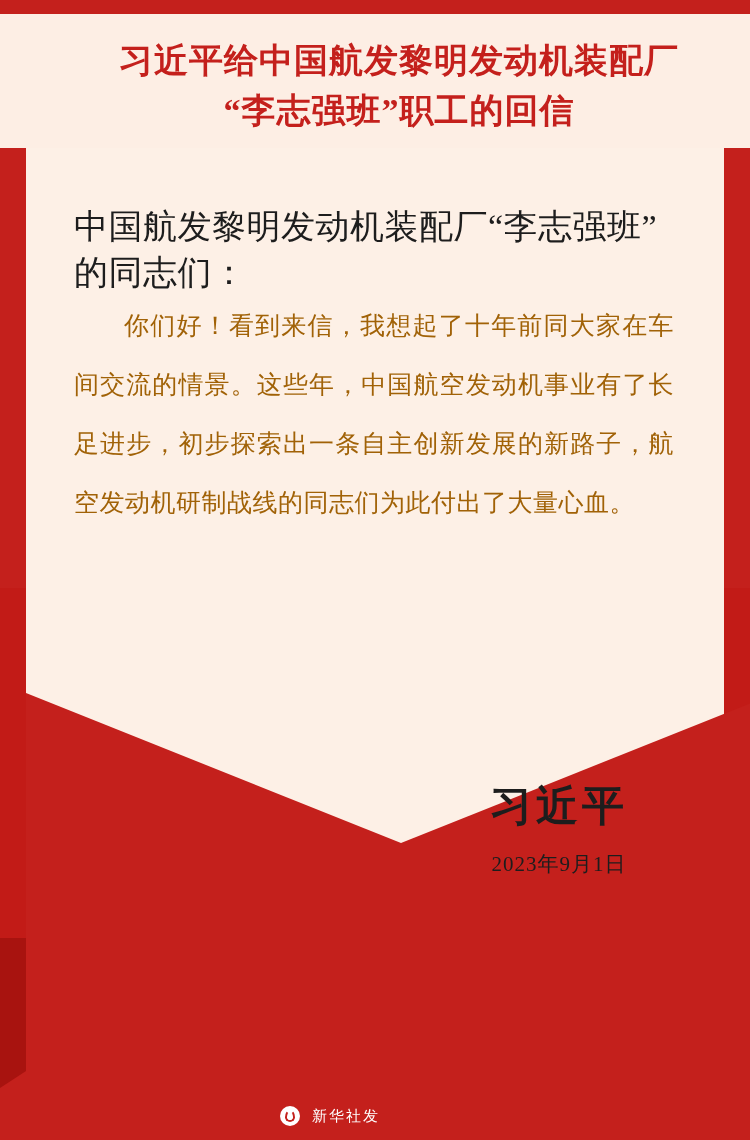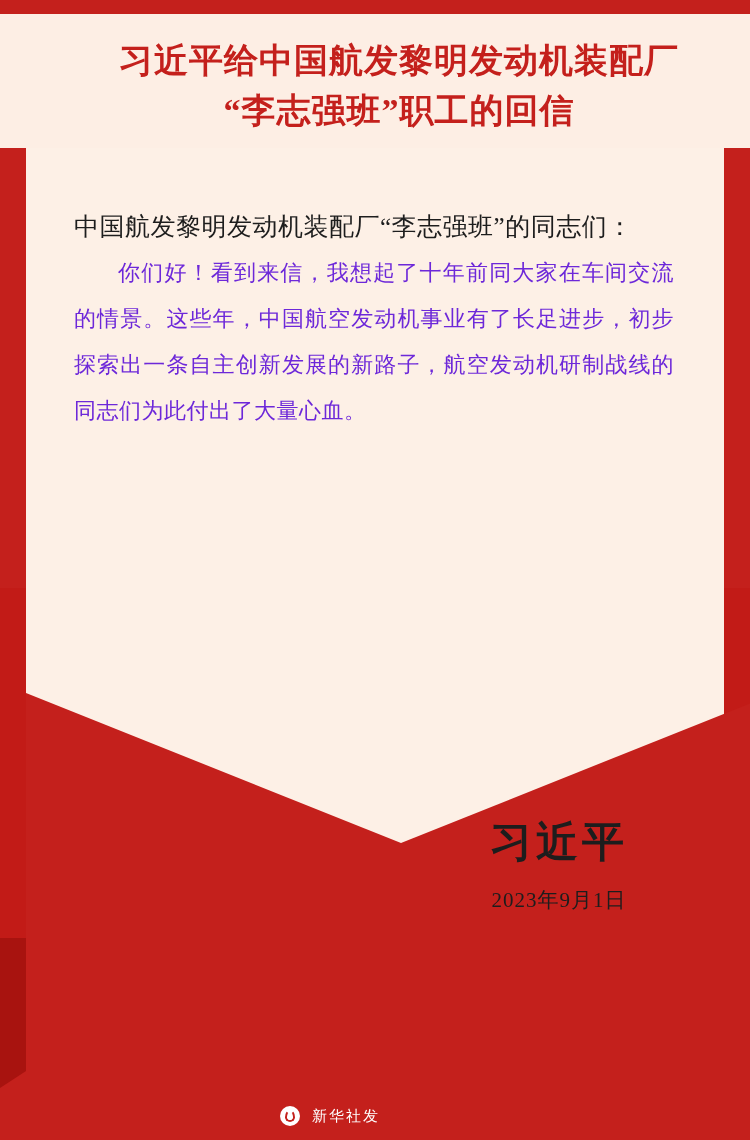--- a/index.html
+++ b/index.html
@@ -87,39 +87,39 @@
     clip-path: polygon(375px 0, 375px 100%, 0 100%, 0 150px);
     z-index: 2;
   }
 
   .letter-inner {
     position: relative;
     z-index: 3;
     padding: 56px 50px 0 48px;
   }
   .salutation {
-    font-size: 25px;
+    font-size: 34px;
     line-height: 46px;
     color: #1d1d1d;
     letter-spacing: 0.5px;
   }
   .para {
-    font-size: 22px;
-    line-height: 46px;
-    color: #6d28d9;
+    font-size: 25px;
+    line-height: 59px;
+    color: #a16207;
     text-indent: 2em;
     letter-spacing: 0.5px;
     margin: 0;
     text-align: justify;
   }
   .signature-wrap {
     position: absolute;
     z-index: 3;
     right: 122px;
-    top: 814px;
+    top: 778px;
     text-align: center;
   }
   .signature {
     font-family: "Liberation Serif", "DejaVu Serif", serif;
     font-weight: bold;
     font-size: 42px;
     color: #1d1d1d;
     letter-spacing: 4px;
   }
   .sign-date {

